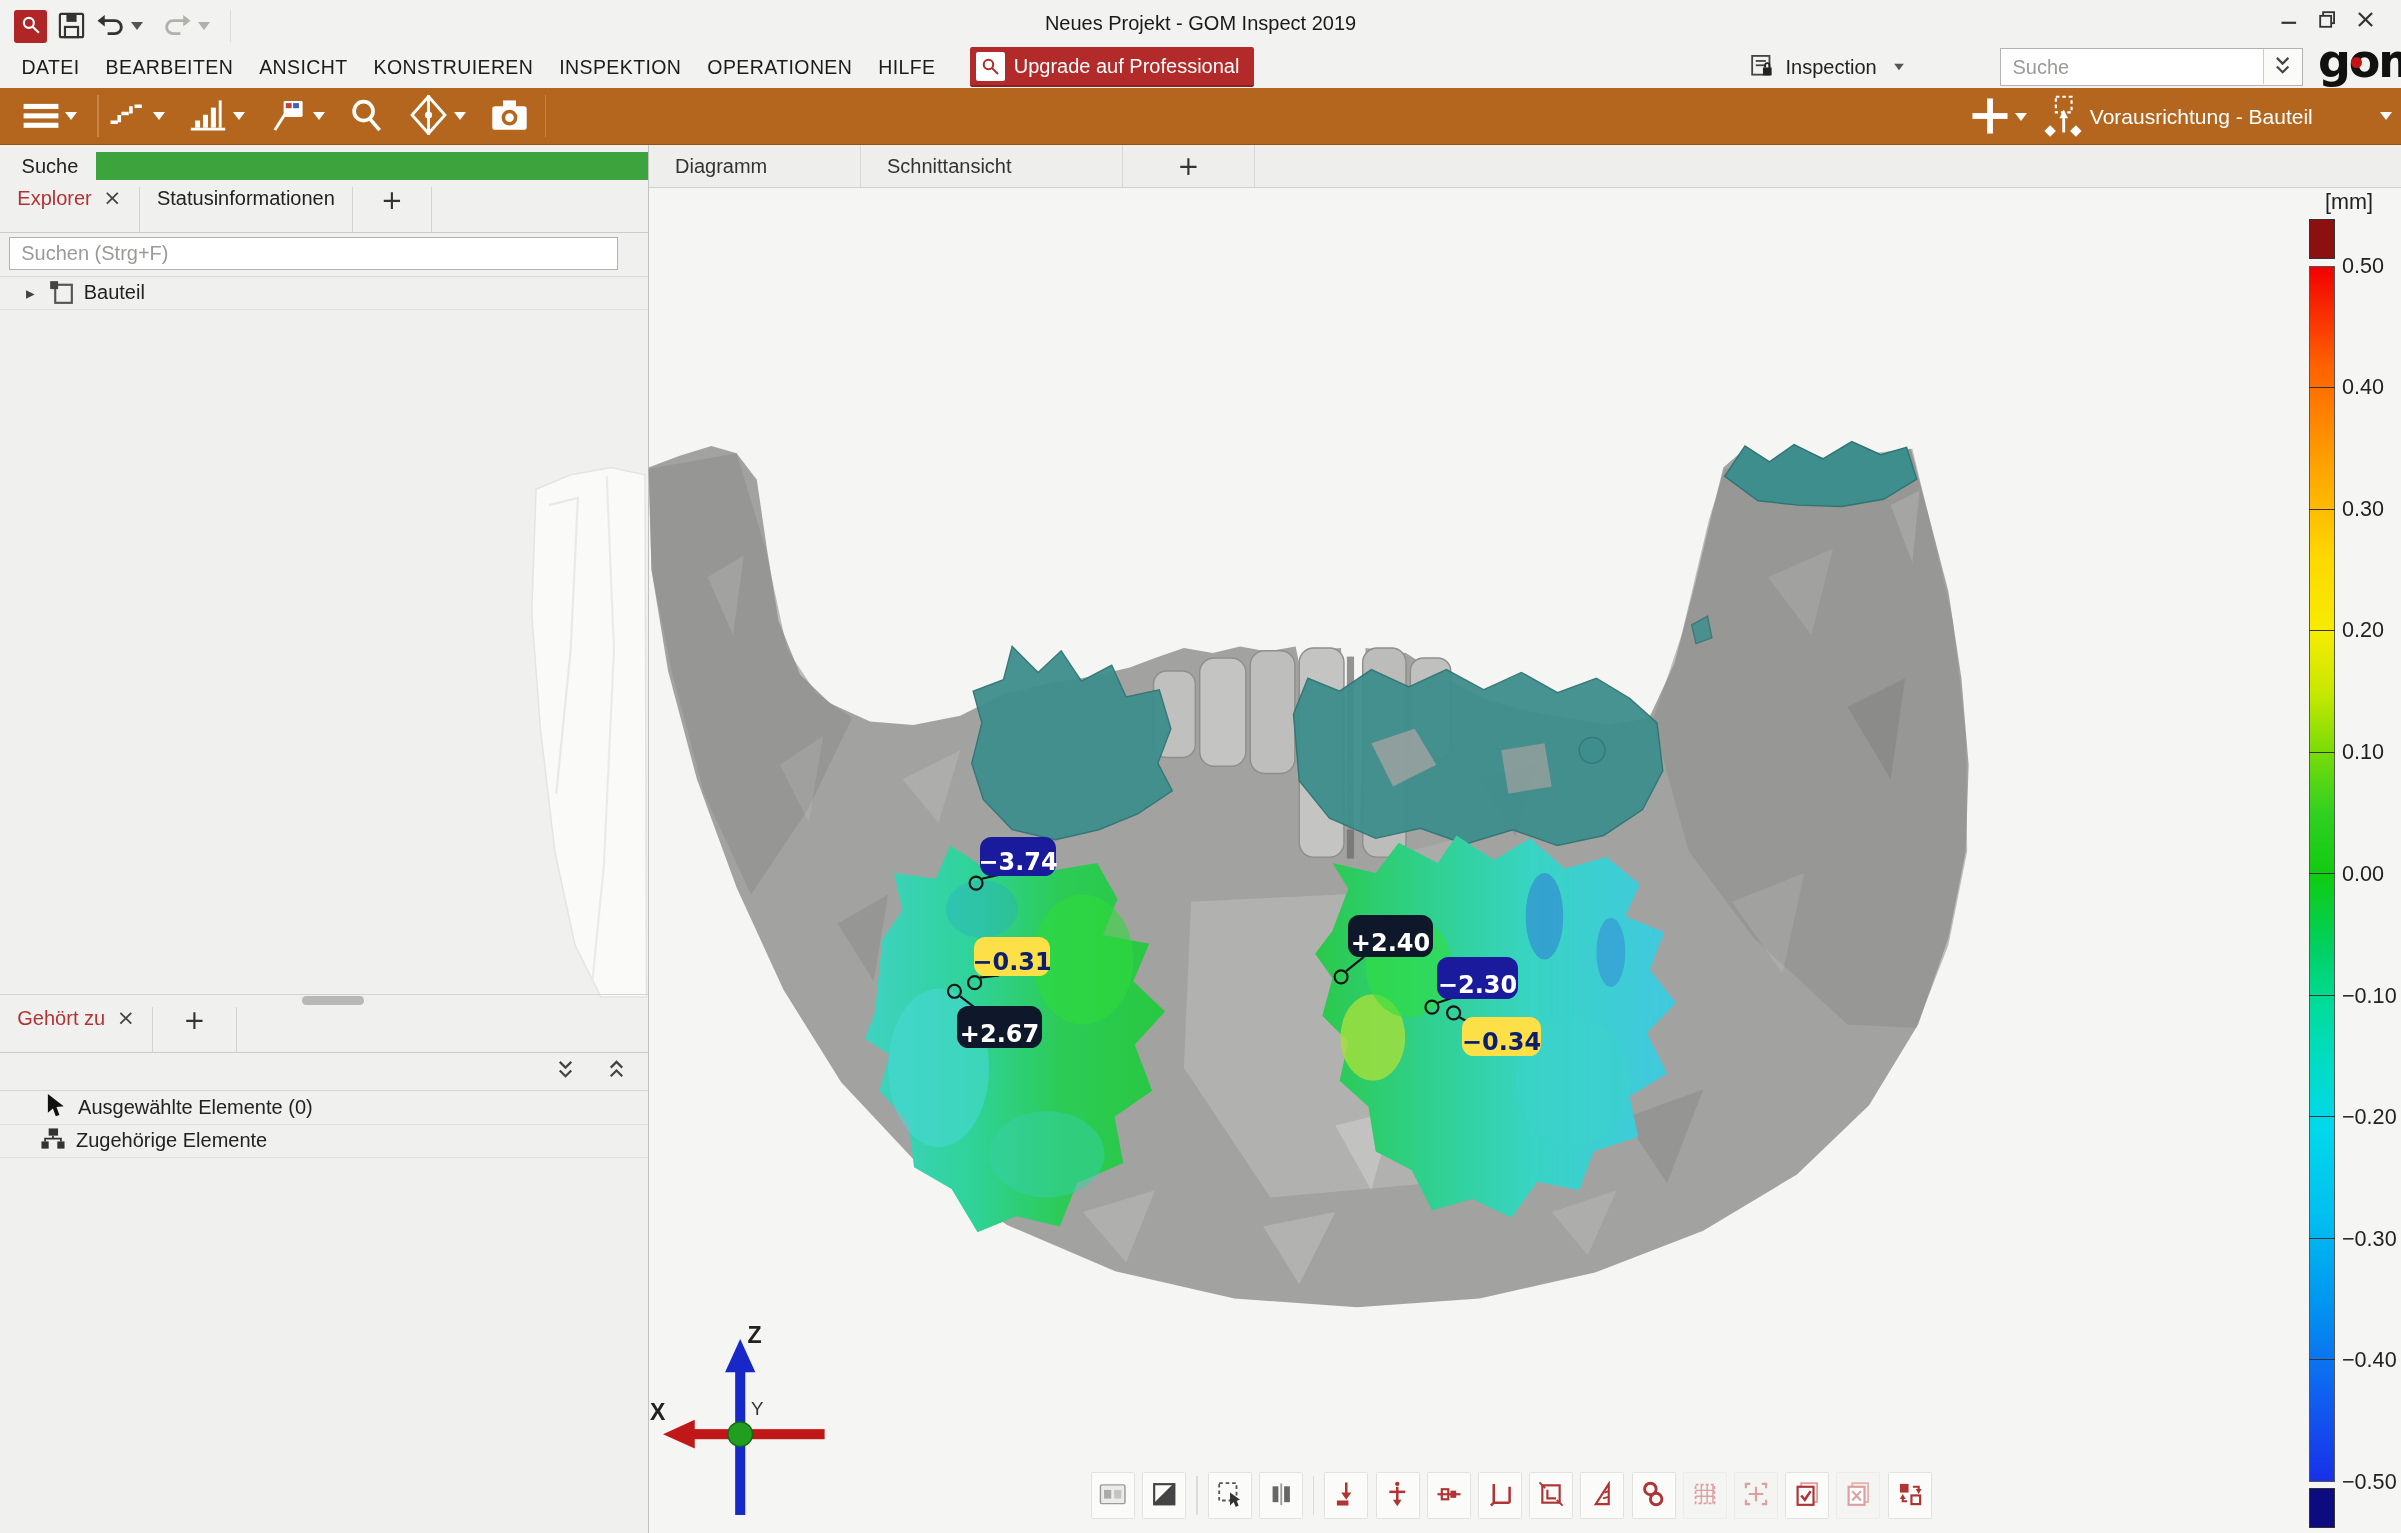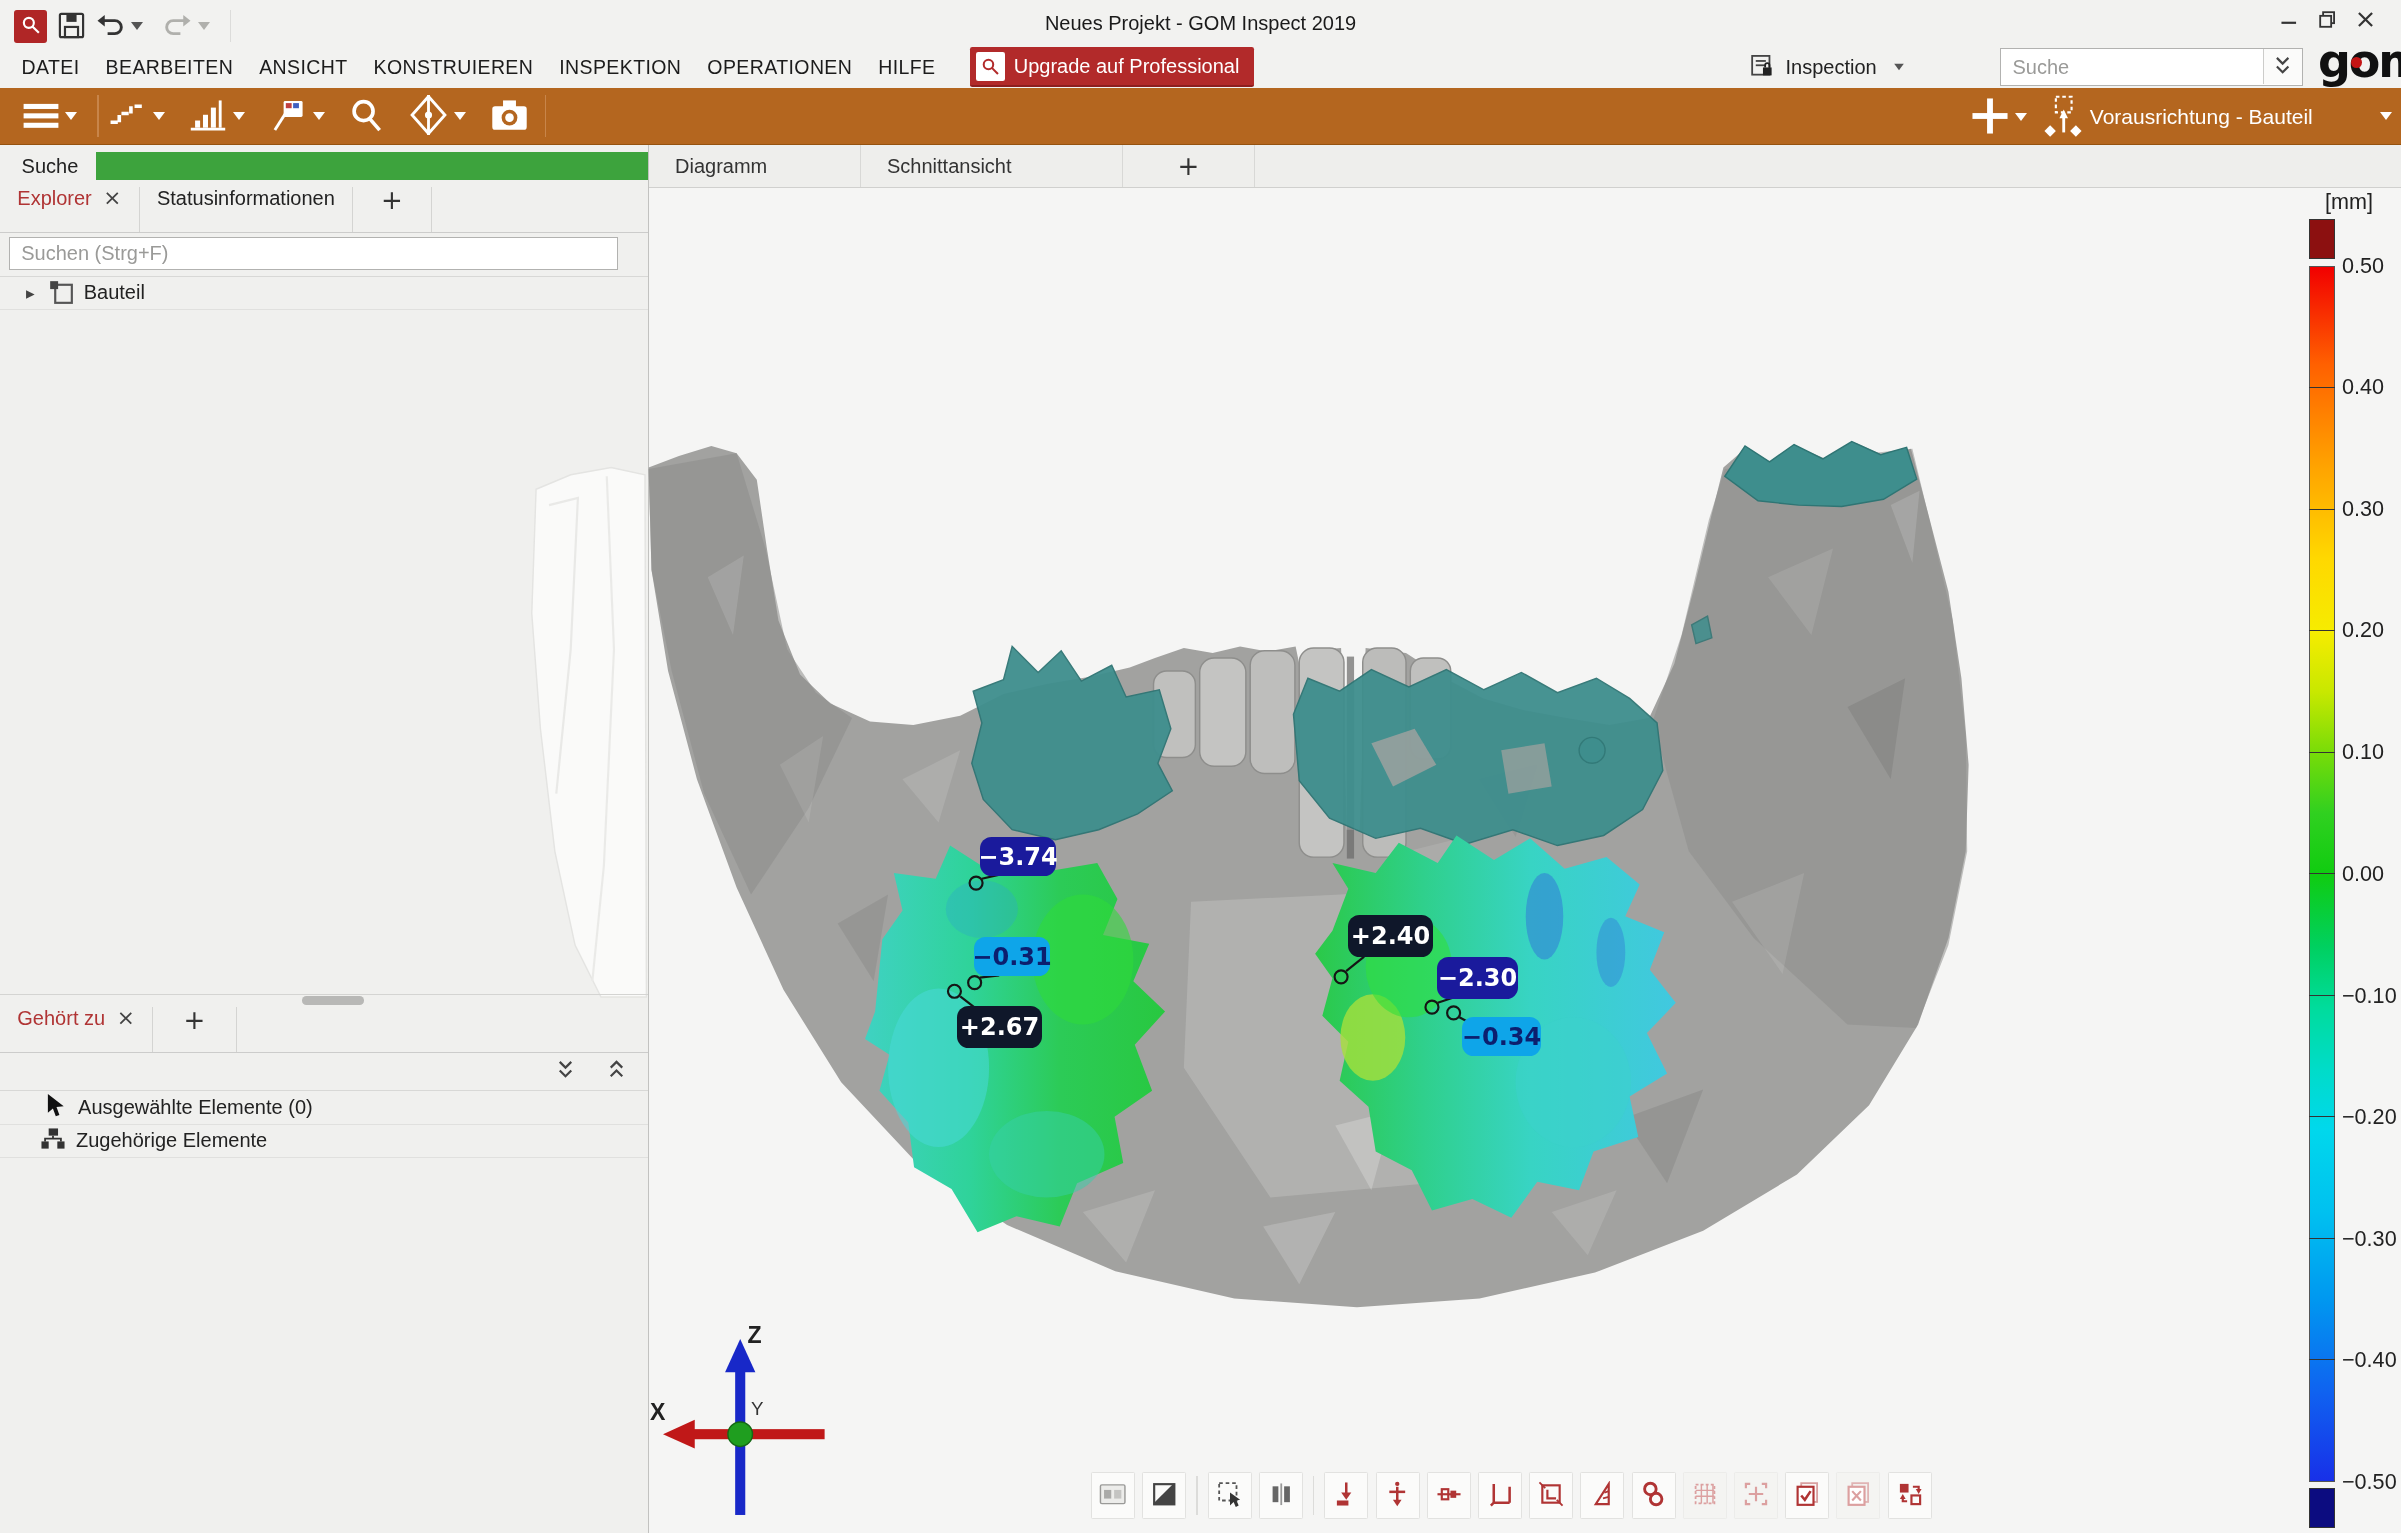--- a/index.html
+++ b/index.html
@@ -33,25 +33,25 @@
   .ltab{height:100%;display:flex;align-items:flex-start;padding:0 17.3px;border-right:0.7px solid #d4d4d2;gap:11.5px;}
   .ltab.active{color:#b03434;background:#f0f0ee;}
   .xchar{font-size:21.6px;color:#444;font-family:"DejaVu Sans",sans-serif;line-height:1;}
   .plus{font-size:26px;color:#333;font-family:"DejaVu Sans",sans-serif;line-height:1;}
   input.search{box-sizing:border-box;border:0.7px solid #b2b2b0;background:#ffffff;font-size:20px;color:#333;
                padding:0 11.5px;font-family:"Liberation Sans",sans-serif;outline:none;}
   input.search::placeholder{color:#9a9a98;}
   .rowline{border-bottom:0.7px solid #e0e0de;background:transparent;}
   .handle{background:#b8b8b6;border-radius:4.3px;}
   
-  .dev{display:flex;align-items:center;justify-content:center;border-radius:11.5px;
+  .dev{display:flex;align-items:flex-end;justify-content:center;border-radius:11.5px;
        font-family:"DejaVu Sans",sans-serif;font-weight:bold;font-size:24px;}
   .dev.navy{background:#1a1a9c;color:#ffffff;}
   .dev.red{background:#0f172a;color:#ffffff;}
-  .dev.cyan{background:#0ea5e9;color:#0c1f6e;}
+  .dev.cyan{background:#fde047;color:#0c1f6e;}
   
   .cbar{left:2309px;top:266px;width:26px;height:1216px;border:0.7px solid #555;box-sizing:border-box;
     background:linear-gradient(to bottom,#f20000 0%,#ff6000 8%,#ffa000 16%,#ffd800 24%,#f6ec00 30%,
       #c8e800 35%,#78dc08 40%,#30d020 45%,#10cc10 50%,#00d060 56%,#00dc9c 61%,#00dcc8 66%,
       #00d8ec 71%,#00c0f0 78%,#0098f0 85%,#1060f0 93%,#1830e8 100%);}
   .cbtick{left:2309px;width:26px;height:1.4px;background:#333;}
   .cblab{left:2342px;width:87px;font-size:21.6px;color:#222;line-height:24.5px;}
   
   .btoolbar{left:1091px;top:1472px;height:46px;display:flex;align-items:center;gap:7.2px;}
   .bbtn{width:42px;height:45px;background:#fbfbfa;border:0.7px solid #e2e2e0;border-radius:1.4px;

